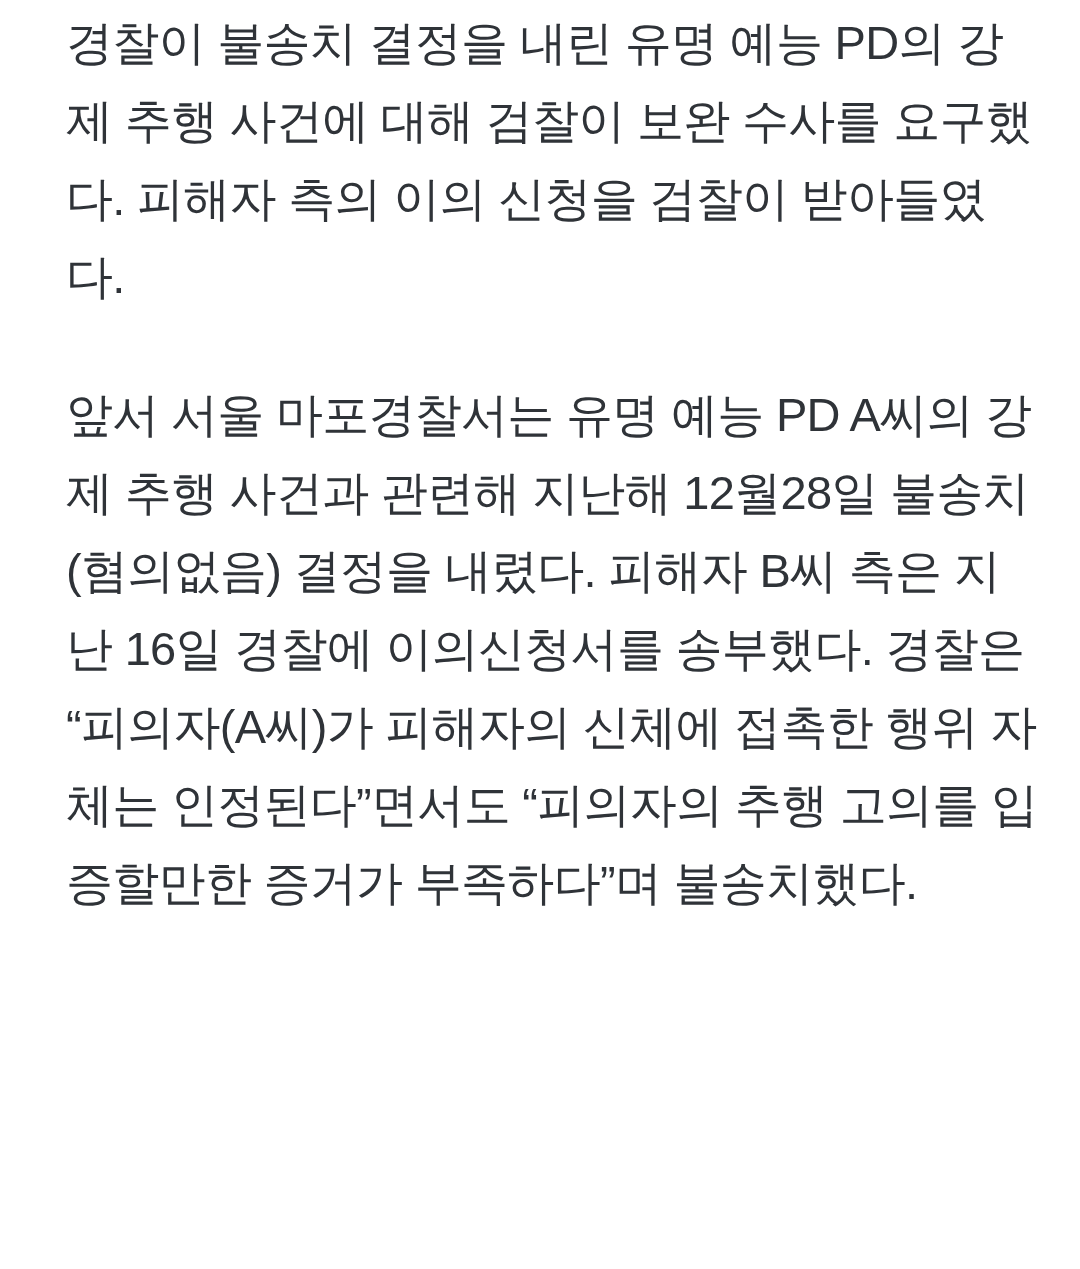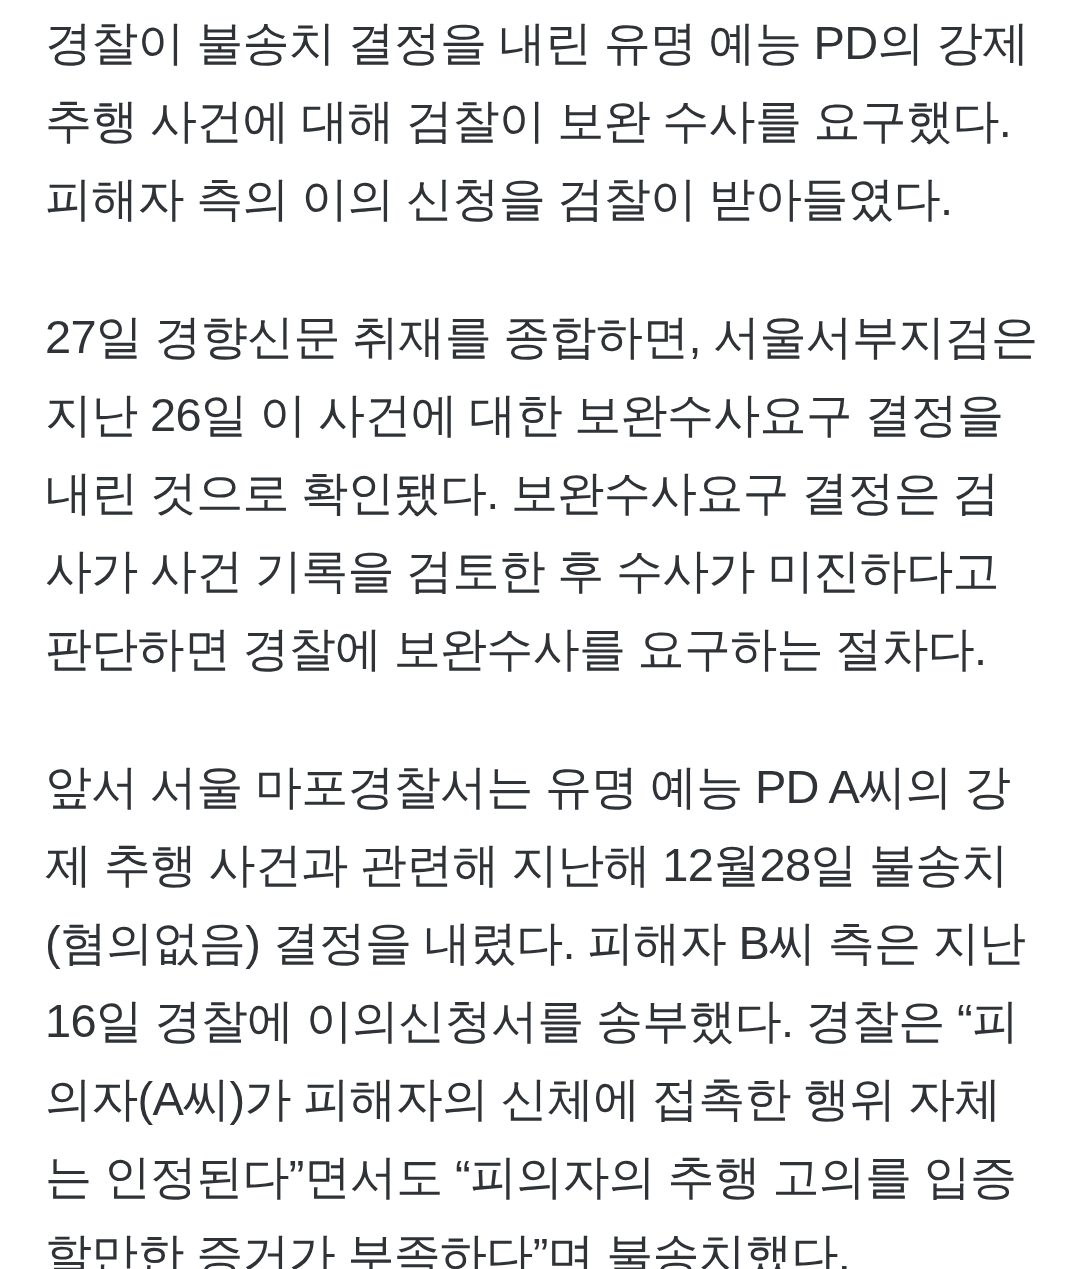--- a/index.html
+++ b/index.html
@@ -11,21 +11,21 @@
     width: 1080px;
     height: 1269px;
     box-sizing: border-box;
     overflow: hidden;
     font-family: "Liberation Sans", "DejaVu Sans", sans-serif;
   }
   .article-body {
     box-sizing: border-box;
     width: 1080px;
     height: 1143px;
-    padding: 4px 42px 0 45px;
+    padding: 4px 42px 0 66px;
     color: #2f3338;
     font-size: 47px;
     line-height: 78px;
     letter-spacing: -0.015em;
     word-break: break-all;
     overflow-wrap: break-word;
     text-align: left;
   }
   .article-body p {
     margin: 0 0 60px 0;
@@ -33,15 +33,14 @@
   }
   .article-body p:last-child {
     margin-bottom: 0;
   }
 </style>
 </head>
 <body>
 
 <main class="article-body">
   <p>경찰이 불송치 결정을 내린 유명 예능 PD의 강제 추행 사건에 대해 검찰이 보완 수사를 요구했다. 피해자 측의 이의 신청을 검찰이 받아들였다.</p>
-  <p>27일 경향신문 취재를 종합하면, 서울서부지검은 지난 26일 이 사건에 대한 보완수사요구 결정을 내린 것으로 확인됐다. 보완수사요구 결정은 검사가 사건 기록을 검토한 후 수사가 미진하다고 판단하면 경찰에 보완수사를 요구하는 절차다.</p>
   <p>앞서 서울 마포경찰서는 유명 예능 PD A씨의 강제 추행 사건과 관련해 지난해 12월28일 불송치(혐의없음) 결정을 내렸다. 피해자 B씨 측은 지난 16일 경찰에 이의신청서를 송부했다. 경찰은 “피의자(A씨)가 피해자의 신체에 접촉한 행위 자체는 인정된다”면서도 “피의자의 추행 고의를 입증할만한 증거가 부족하다”며 불송치했다.</p>
 </main>
 
 </body></html>

